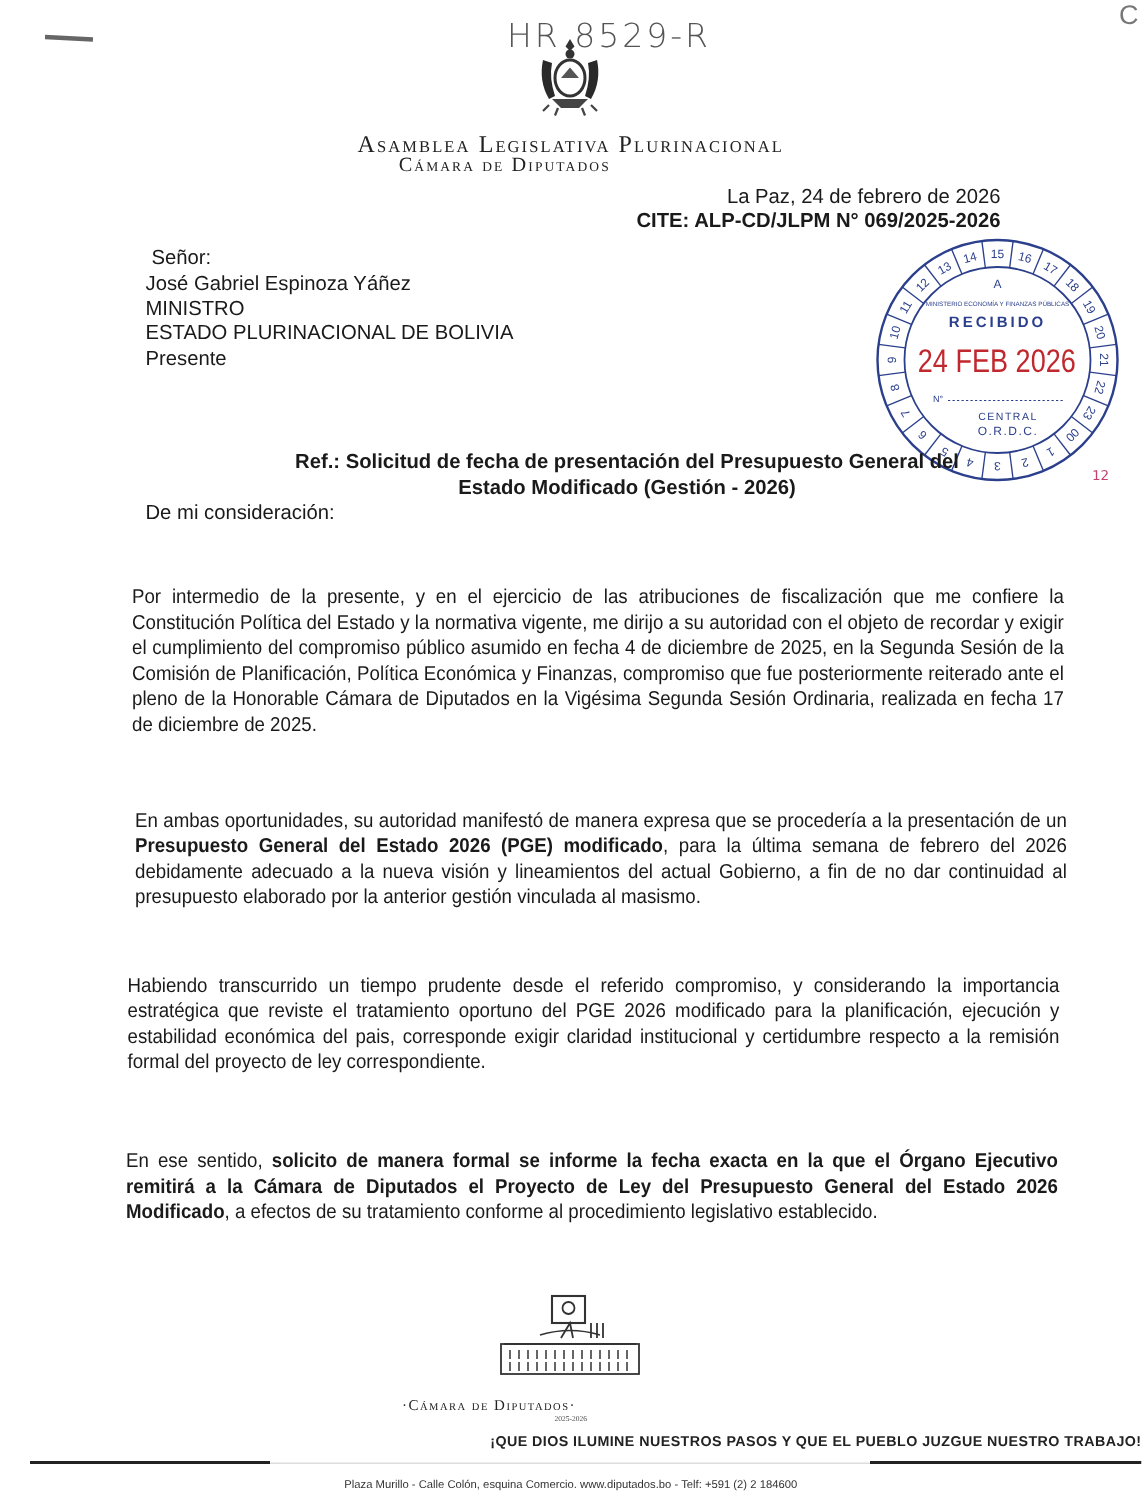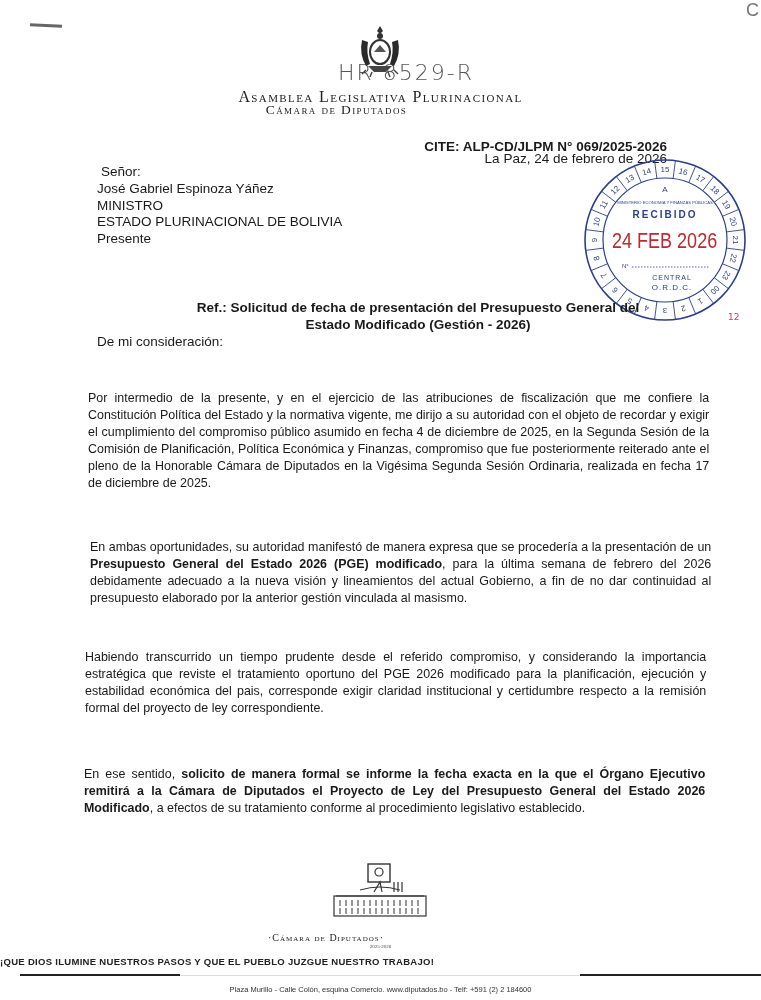--- a/index.html
+++ b/index.html
@@ -4,42 +4,42 @@
 <style>
   html, body { margin: 0; padding: 0; }
   body {
     width: 761px; height: 1000px; background: #ffffff; position: relative; overflow: hidden;
     font-family: "Liberation Sans", sans-serif; color: #1a1a1a;
   }
   .abs { position: absolute; }
   .hand { font-family: "DejaVu Sans", sans-serif; color: #555; font-weight: 300; letter-spacing: 2px; }
   .dash-mark { left: 30px; top: 24px; width: 32px; height: 3px; background: #666; transform: rotate(3deg); }
   .edge-mark { right: 2px; top: 0px; font-size: 18px; color: #777; }
-  .hr-note { left: 338px; top: 12px; font-size: 22px; margin-top: 48px; }
+  .hr-note { left: 338px; top: 12px; font-size: 22px; }
   .crest { left: 232px; top: 24px; width: 56px; height: 56px; }
   .header-line1 { left: 0; width: 761px; top: 88px; text-align: center; font-family: "Liberation Serif", serif; font-size: 16px; letter-spacing: 1.4px; font-variant: small-caps; color: #222; }
   .header-line2 { left: 0; width: 673px; top: 102px; text-align: center; font-family: "Liberation Serif", serif; font-size: 13.5px; letter-spacing: 1.4px; font-variant: small-caps; color: #222; }
-  .date-line { right: 94px; top: 123px; font-size: 13.5px; text-align: left; margin-top: 28px; }
+  .date-line { right: 94px; top: 123px; font-size: 13.5px; text-align: left; }
   .cite-line { right: 94px; top: 139px; font-size: 13.5px; font-weight: bold; text-align: right; }
   .recipient { left: 97px; top: 164px; font-size: 13.5px; line-height: 16.8px; }
   .recipient div { white-space: nowrap; }
   .recipient .bold { font-weight: normal; }
   .stamp { left: 580px; top: 156px; width: 170px; height: 168px; }
   .ref { left: 158px; top: 299px; width: 520px; font-size: 13.5px; font-weight: bold; line-height: 17px; text-align: center; }
   .greeting { left: 97px; top: 334px; font-size: 13.5px; }
   .para { left: 88px; width: 622px; font-family: "Liberation Sans", sans-serif; font-size: 13.4px; line-height: 17.1px; text-align: justify; transform: scaleX(0.93); transform-origin: left top; width: 668px; }
   .p1 { top: 389px; }
   .p2 { top: 538px; left: 90px; }
   .p3 { top: 648px; left: 85px; }
   .p4 { top: 765px; left: 84px; }
   .para b { font-weight: bold; }
   .footer-logo { left: 330px; top: 862px; width: 100px; height: 56px; }
   .footer-name { left: 0; width: 652px; top: 932px; text-align: center; font-family: "Liberation Serif", serif; font-size: 10px; letter-spacing: 1px; font-variant: small-caps; color: #222; }
   .footer-years { left: 0; width: 761px; top: 944px; text-align: center; font-family: "Liberation Serif", serif; font-size: 5px; color: #444; }
-  .motto { left: 0; width: 761px; top: 956px; text-align: left; font-size: 9.5px; font-weight: bold; letter-spacing: 0.3px; color: #222; }
+  .motto { left: 0; width: 761px; top: 956px; text-align: right; font-size: 9.5px; font-weight: bold; letter-spacing: 0.3px; color: #222; }
   .rule-left { left: 20px; top: 974px; width: 160px; height: 1.5px; background: #222; }
   .rule-mid { left: 180px; top: 975px; width: 400px; height: 1px; background: #ddd; }
   .rule-right { left: 580px; top: 974px; width: 181px; height: 1.5px; background: #222; }
   .address { left: 0; width: 761px; top: 985px; text-align: center; font-size: 7.5px; color: #333; }
 </style>
 </head>
 <body>
 
 <div class="abs dash-mark"></div>
 <div class="abs edge-mark">C</div>

